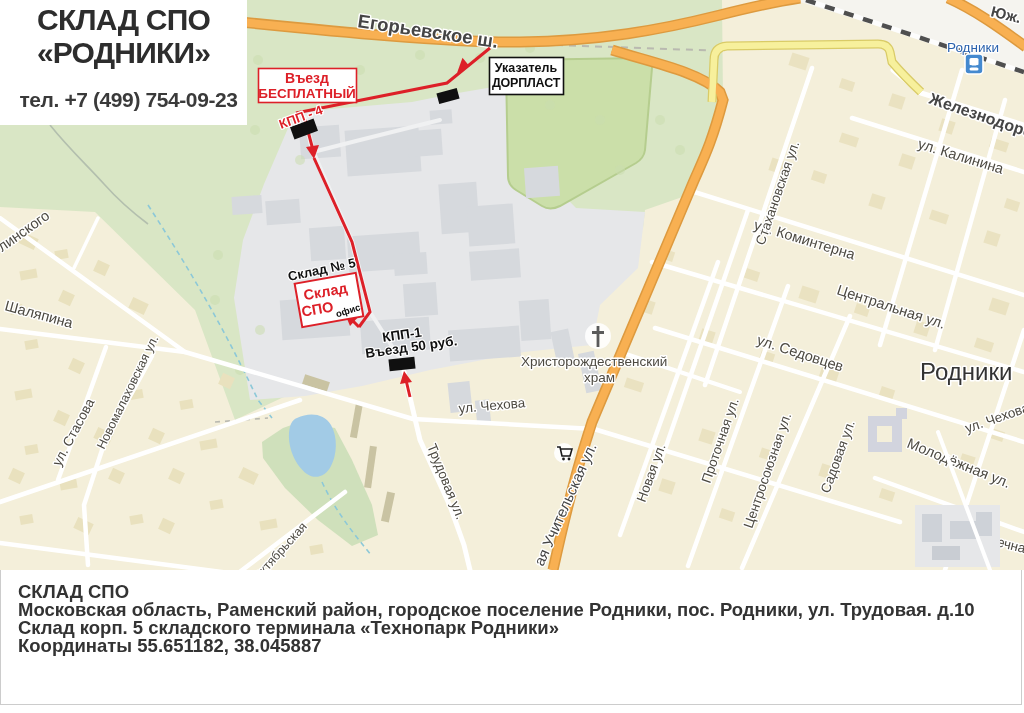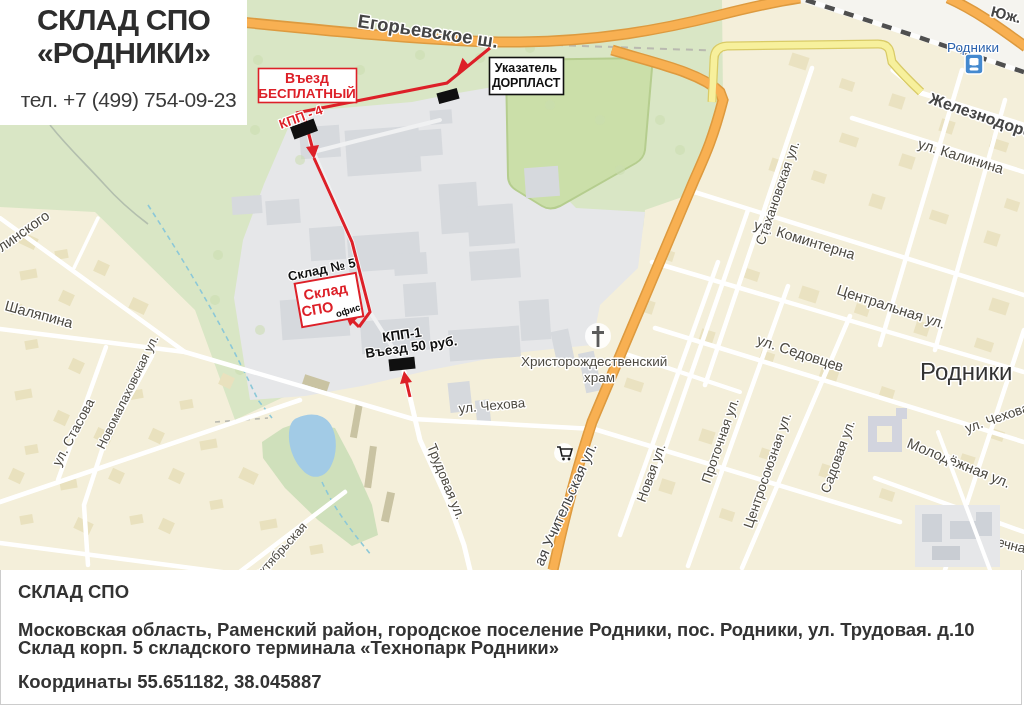--- a/index.html
+++ b/index.html
@@ -1,21 +1,21 @@
 <!DOCTYPE html>
 <html><head><meta charset="utf-8">
 <style>
 html,body{margin:0;padding:0;width:1024px;height:713px;overflow:hidden;background:#ffffff;
 font-family:"Liberation Sans",sans-serif;}
 #wrap{position:relative;width:1024px;height:713px;}
 #map{position:absolute;left:0;top:0;}
 #titlebox{position:absolute;left:0;top:0;width:247px;height:125px;background:#ffffff;
 box-sizing:border-box;text-align:center;}
 #titlebox .t1{margin-top:3px;font-size:30px;line-height:33px;font-weight:bold;color:#2d2d2d;letter-spacing:-0.8px;}
-#titlebox .ph{margin-top:19px;margin-left:10px;font-size:21px;font-weight:normal;color:#3a3a3a;letter-spacing:-0.4px;}
+#titlebox .ph{margin-top:19px;margin-left:10px;font-size:21px;font-weight:bold;color:#3a3a3a;letter-spacing:-0.4px;}
 #footer{position:absolute;left:0;top:570px;width:1022px;height:135px;background:#ffffff;
 border-left:1px solid #cccccc;border-right:1px solid #cccccc;border-bottom:1px solid #cccccc;
 box-sizing:border-box;color:#333333;}
 #footer div{margin-left:17px;font-weight:bold;font-size:18.5px;line-height:18px;}
 </style></head>
 <body>
 <div id="wrap">
 
 <div id="map">
 <svg width="1024" height="713" viewBox="0 0 1024 713" font-family="Liberation Sans, sans-serif">
@@ -360,19 +360,19 @@
 
   <div class="t1">СКЛАД СПО<br>«РОДНИКИ»</div>
 
   <div class="ph">тел. +7 (499) 754-09-23</div>
 </div>
 
 <div id="footer">
 
   <div style="margin-top:13px">СКЛАД СПО</div>
 
-  <div style="margin-top:20px">Московская область, Раменский район, городское поселение Родники, пос. Родники, ул. Трудовая. д.10</div>
+  <div style="margin-top:0">Московская область, Раменский район, городское поселение Родники, пос. Родники, ул. Трудовая. д.10</div>
 
   <div style="">Склад корп. 5 складского терминала «Технопарк Родники»</div>
 
-  <div style="margin-top:16px">Координаты 55.651182, 38.045887</div>
+  <div style="">Координаты 55.651182, 38.045887</div>
 </div>
 </div>
 
 </body></html>

